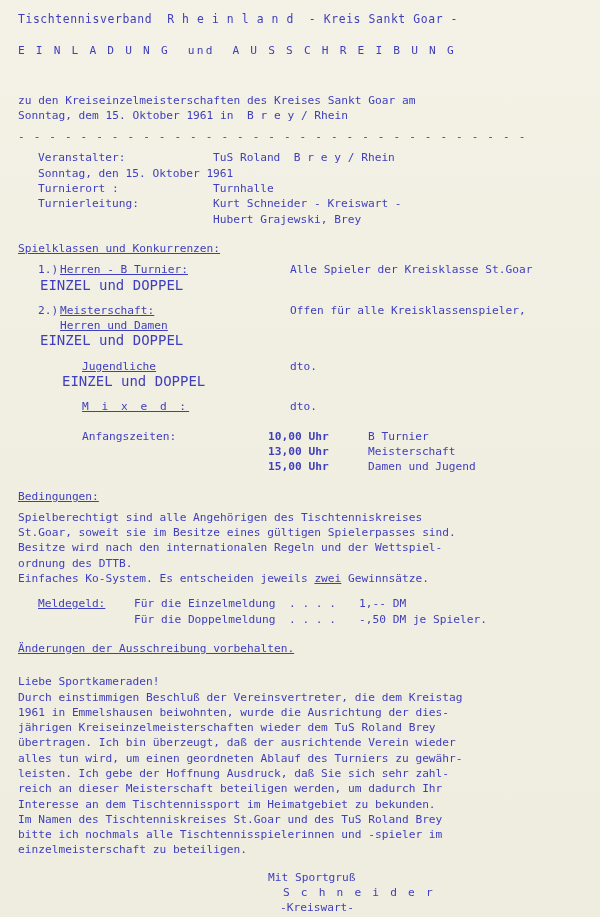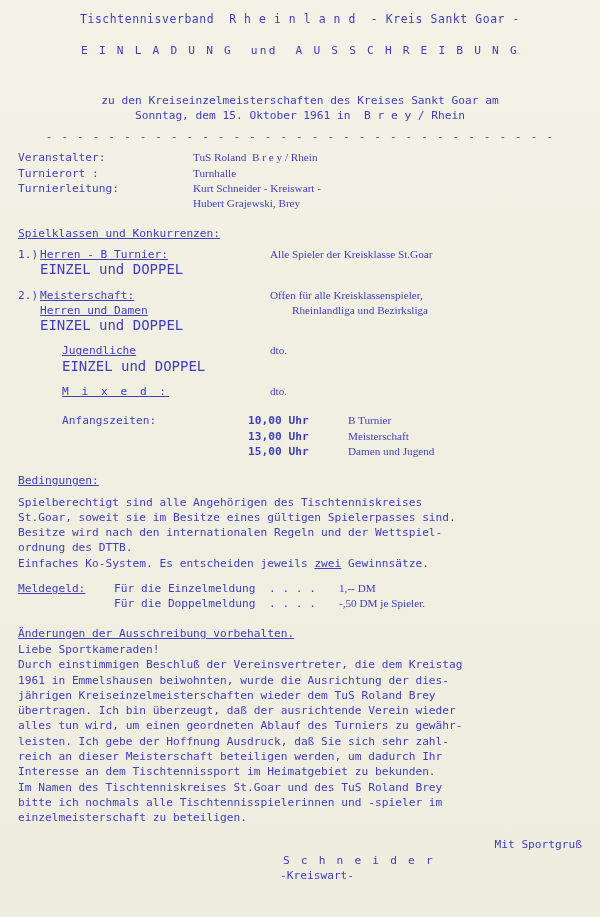--- a/index.html
+++ b/index.html
@@ -27,21 +27,21 @@
     padding: 12px 18px 0 18px;
     box-sizing: border-box;
   }
   .t {
     color: #3f3fbd;
     font-size: 11.2px;
     line-height: 15.3px;
     white-space: pre;
     letter-spacing: 0px;
   }
-  .center { text-align: center; }
+  .center { }
   .u { text-decoration: underline; }
   .sp1 { letter-spacing: 2.2px; }
   .sp3 { letter-spacing: 3px; }
   .small { font-size: 14px; }
   .hdr1 {
     font-size: 11.4px;
     letter-spacing: 0.6px;
   }
   .dashrule {
     font-size: 11px;
@@ -50,28 +50,29 @@
     white-space: pre;
     margin: 6px 0 6px 0;
   }
   .blk { margin-top: 0; }
   .sec-gap-6 { margin-top: 6px; }
   .sec-gap-10 { margin-top: 10px; }
   .sec-gap-14 { margin-top: 14px; }
   .flexrow {
     display: flex;
     white-space: pre;
+    margin-left: 20px;
   }
   .col-a { width: 175px; flex: none; }
-  .col-b { flex: 1; font-family: Liberation Serif, serif; }
+  .col-b { flex: 1; }
   .indent1 { padding-left: 22px; }
   .indent2 { padding-left: 44px; }
   .times-label { width: 230px; flex: none; }
   .times-val { width: 100px; flex: none; font-weight: bold; }
-  .sig-indent { padding-left: 250px; text-align: right; }
+  .sig-indent { padding-left: 250px; }
   .sig-indent2 { padding-left: 265px; }
   .sig-indent3 { padding-left: 262px; }
 </style>
 </head>
 <body>
 
 <div class="page">
   <div class="inner">
 
     <div class="t center hdr1">Tischtennisverband  R h e i n l a n d  - Kreis Sankt Goar -</div>
@@ -82,20 +83,21 @@
     <div class="t center">Sonntag, dem 15. Oktober 1961 in  B r e y / Rhein</div>
 
     <div class="t dashrule center">- - - - - - - - - - - - - - - - - - - - - - - - - - - - - - - - -</div>
 
     <div class="blk">
       <div class="t flexrow">
         <span class="col-a">Veranstalter:</span>
         <span class="col-b">TuS Roland  B r e y / Rhein</span>
       </div>
       <div class="t flexrow">
+        <span class="col-b">Sonntag, den 15. Oktober 1961</span>
       </div>
       <div class="t flexrow">
         <span class="col-a">Turnierort :</span>
         <span class="col-b">Turnhalle</span>
       </div>
       <div class="t flexrow">
         <span class="col-a">Turnierleitung:</span>
         <span class="col-b">Kurt Schneider - Kreiswart -</span>
       </div>
       <div class="t flexrow">
@@ -117,21 +119,20 @@
 
     <div class="sec-gap-10">
       <div class="t flexrow">
         <span style="width:22px;flex:none">2.)</span>
         <span class="u" style="width:230px;flex:none">Meisterschaft:</span>
         <span class="col-b">Offen für alle Kreisklassenspieler,</span>
       </div>
       <div class="t flexrow">
         <span style="width:22px;flex:none"></span>
         <span class="u" style="width:230px;flex:none">Herren und Damen</span>
-        <span class="col-b" style="padding-left:22px">Rheinlandliga und Bezirksliga</span>
       </div>
       <div class="t small indent1">EINZEL und DOPPEL</div>
     </div>
 
     <div class="sec-gap-10">
       <div class="t flexrow">
         <span style="width:44px;flex:none"></span>
         <span class="u" style="width:208px;flex:none">Jugendliche</span>
         <span class="col-b">dto.</span>
       </div>
@@ -181,21 +182,21 @@
       </div>
       <div class="t flexrow">
         <span style="width:96px;flex:none"></span>
         <span style="width:225px;flex:none">Für die Doppelmeldung  . . . .</span>
         <span class="col-b">-,50 DM je Spieler.</span>
       </div>
     </div>
 
     <div class="t u sec-gap-14">Änderungen der Ausschreibung vorbehalten.</div>
 
-    <div style="margin-top:1px">
+    <div style="margin-top:18px">
       <div class="t">Liebe Sportkameraden!</div>
       <div class="t">Durch einstimmigen Beschluß der Vereinsvertreter, die dem Kreistag</div>
       <div class="t">1961 in Emmelshausen beiwohnten, wurde die Ausrichtung der dies-</div>
       <div class="t">jährigen Kreiseinzelmeisterschaften wieder dem TuS Roland Brey</div>
       <div class="t">übertragen. Ich bin überzeugt, daß der ausrichtende Verein wieder</div>
       <div class="t">alles tun wird, um einen geordneten Ablauf des Turniers zu gewähr-</div>
       <div class="t">leisten. Ich gebe der Hoffnung Ausdruck, daß Sie sich sehr zahl-</div>
       <div class="t">reich an dieser Meisterschaft beteiligen werden, um dadurch Ihr</div>
       <div class="t">Interesse an dem Tischtennissport im Heimatgebiet zu bekunden.</div>
       <div class="t">Im Namen des Tischtenniskreises St.Goar und des TuS Roland Brey</div>

